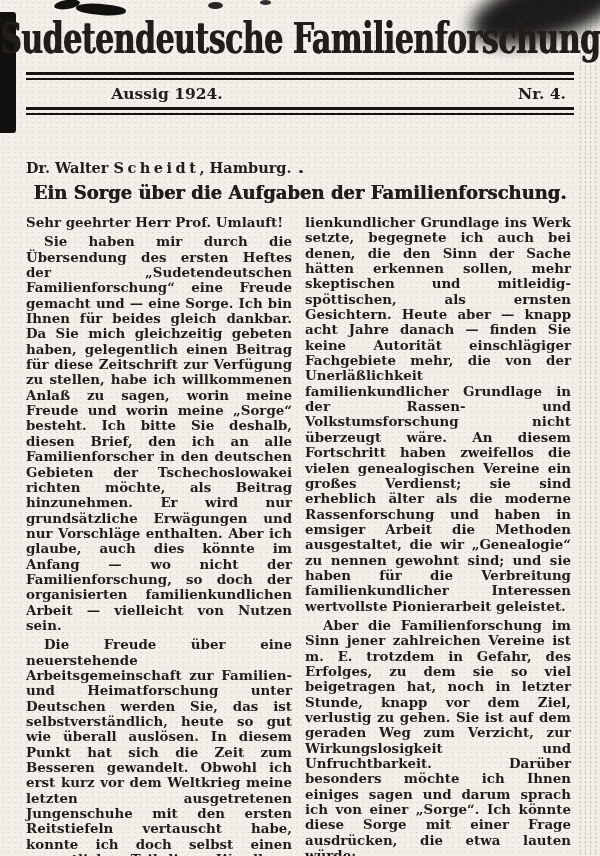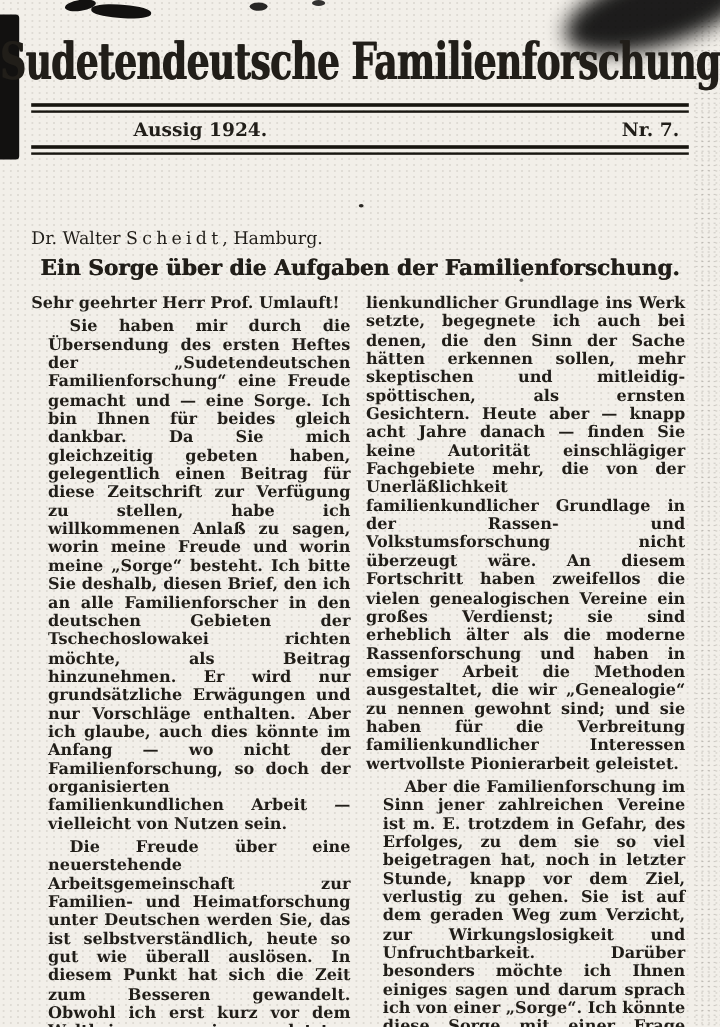--- a/index.html
+++ b/index.html
@@ -29,44 +29,44 @@
   .speck{position:absolute;background:#2b2823;border-radius:50%;}
   .speck1{left:299px;top:170px;width:4px;height:3px;}
   .speck2{left:433px;top:232px;width:3px;height:3px;opacity:.7;}
   .corner-smudge{
     position:absolute;right:-28px;top:-24px;width:160px;height:62px;background:#000;
     filter:blur(8px);transform:rotate(-17deg);opacity:.88;border-radius:50%;
   }
 
   .page{position:relative;padding:0 26px;}
 
-  .masthead{margin-top:22px;height:60px;display:flex;align-items:center;justify-content:center;}
+  .masthead{margin-top:8px;height:60px;display:flex;align-items:center;justify-content:center;}
   .masthead span{
     font-size:30px;font-weight:bold;letter-spacing:-.5px;white-space:nowrap;
     transform:scaleY(1.42);text-shadow:.8px 0 0 currentColor;
   }
   .rule{height:3px;border-top:3px solid #17150f;border-bottom:2px solid #17150f;}
   .rule-top{margin-top:4px;}
   .issue-row{
     display:flex;align-items:center;height:27px;padding:0 8px;
     font-size:15.5px;font-weight:bold;
   }
   .issue-row .cell{flex:1;}
   .issue-row .c{text-align:center;}
   .issue-row .r{text-align:right;}
 
-  .author{margin-top:62px;font-size:14.5px;font-weight:normal;}
+  .author{margin-top:44px;font-size:14.5px;font-weight:bold;}
   .author .spaced{letter-spacing:3.5px;}
   .title{margin:6px 0 0;text-align:center;font-size:18px;font-weight:bold;text-shadow:.5px 0 0 currentColor;}
 
   .columns{display:flex;gap:13px;margin-top:12px;}
   .col{width:266px;font-size:13.4px;line-height:15.35px;font-weight:bold;text-align:justify;}
   .para{margin:0;}
   .para + .para{margin-top:4px;}
-  .para.indent{text-indent:18px;margin-left:14px;}
+  .para.indent{text-indent:18px;}
 </style>
 </head>
 <body>
 
 <div class="noise"></div>
 <div class="artifact bar-left"></div>
 <div class="artifact blob1"></div>
 <div class="artifact blob2"></div>
 <div class="artifact blob3"></div>
 <div class="artifact blob4"></div>
@@ -78,21 +78,21 @@
 <div class="page">
 
   <div class="masthead">
     <span>Sudetendeutsche Familienforschung</span>
   </div>
 
   <div class="rule rule-top"></div>
 
   <div class="issue-row">
     <span class="cell c">Aussig 1924.</span>
-    <span class="cell r">Nr. 7.</span>
+    <span class="cell r">Nr. 4.</span>
   </div>
 
   <div class="rule"></div>
 
   <div class="author"><span>Dr. Walter </span><span class="spaced">Scheidt</span><span>, Hamburg.</span></div>
 
   <h1 class="title">Ein Sorge über die Aufgaben der Familienforschung.</h1>
 
   <div class="columns">
     <div class="col">

